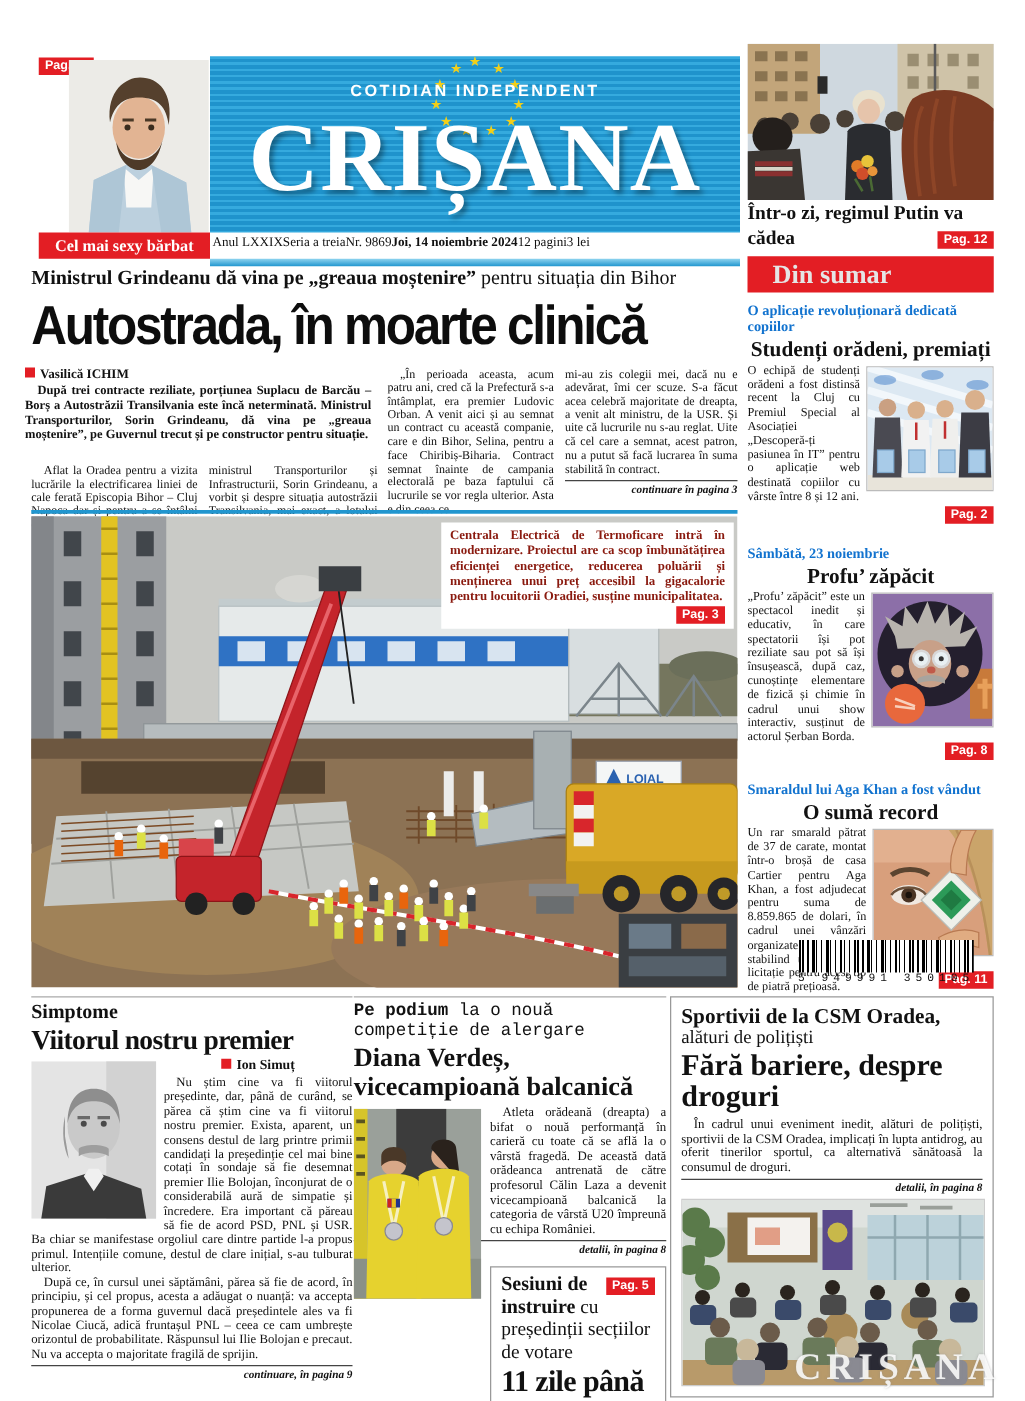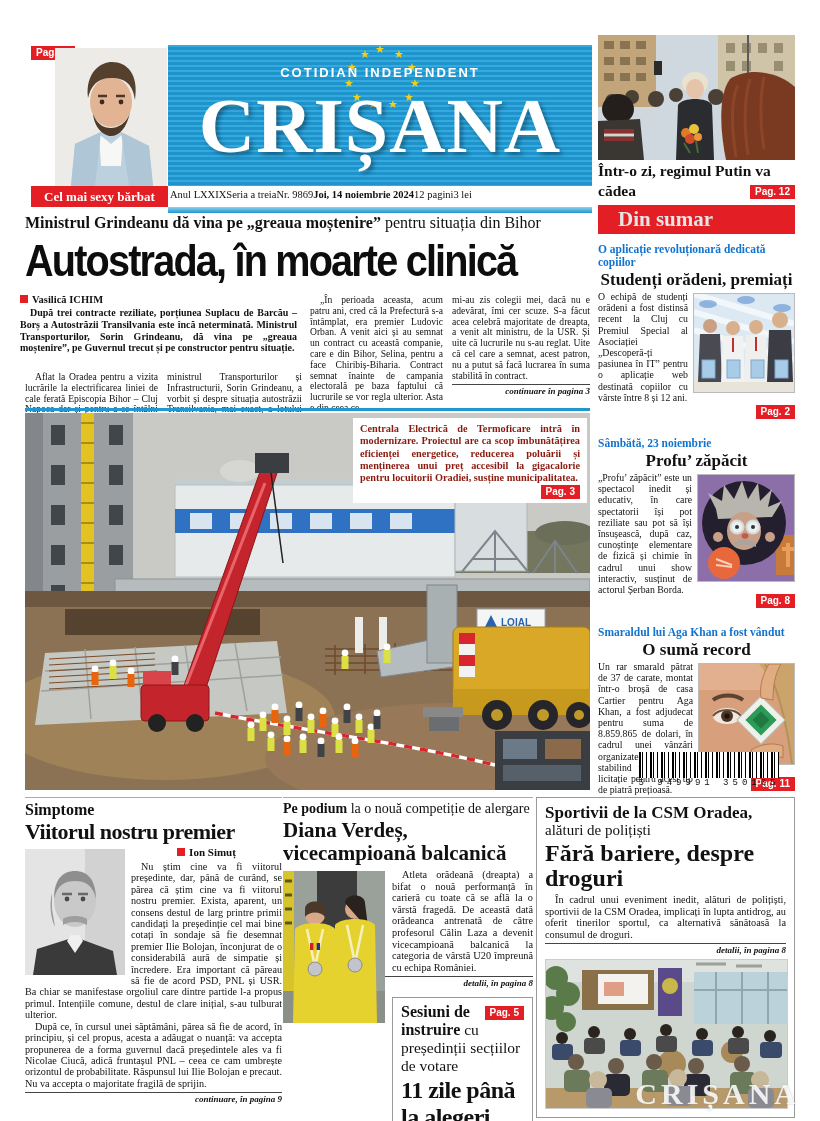--- a/index.html
+++ b/index.html
@@ -60,21 +60,21 @@
   .bcnum{font:9px "Liberation Mono",monospace;letter-spacing:4px;}
   
   .story{box-sizing:border-box;}
   .b-kicker{font-weight:bold;font-size:16px;line-height:18px;}
   .b-head{font-weight:bold;font-size:22px;line-height:24px;letter-spacing:-.5px;margin:1px 0 2px;}
   .b-body{font-size:10.4px;line-height:11.7px;text-align:justify;}
   .b-body p{margin:0;text-indent:10px;}
   .left-story{left:25px;top:797px;width:257px;border-top:1px solid #aaa;padding-top:3px;}
   .ls-photo{float:left;margin:3px 6px 2px 0;}
   .mid-story{left:283px;top:797px;width:250px;border-top:1px solid #aaa;padding-top:3px;}
-  .m-kicker{font-size:14px;}
+  .m-kicker{font-size:14px;font-family:Liberation Mono, monospace;}
   .m-head{font-weight:bold;font-size:21px;line-height:23px;margin:2px 0 4px;}
   .ms-photo{float:left;margin:2px 7px 2px 0;}
   .ebox{border:1px solid #999;padding:5px 8px 6px;margin-top:9px;overflow:hidden;}
   .ebox .line1{font-size:15.5px;line-height:18px;}
   .ebox .line1 b{font-size:16px;}
   .ebox .pag-badge{float:right;margin-top:3px;}
   .ebox .ehead{font-weight:bold;font-size:24px;letter-spacing:-.5px;margin-top:2px;}
   .right-story{left:536px;top:797px;width:259px;border:1px solid #999;padding:5px 8px 8px;}
   .r-k1{font-weight:bold;font-size:17px;line-height:19px;}
   .r-k2{font-size:15px;line-height:17px;}

